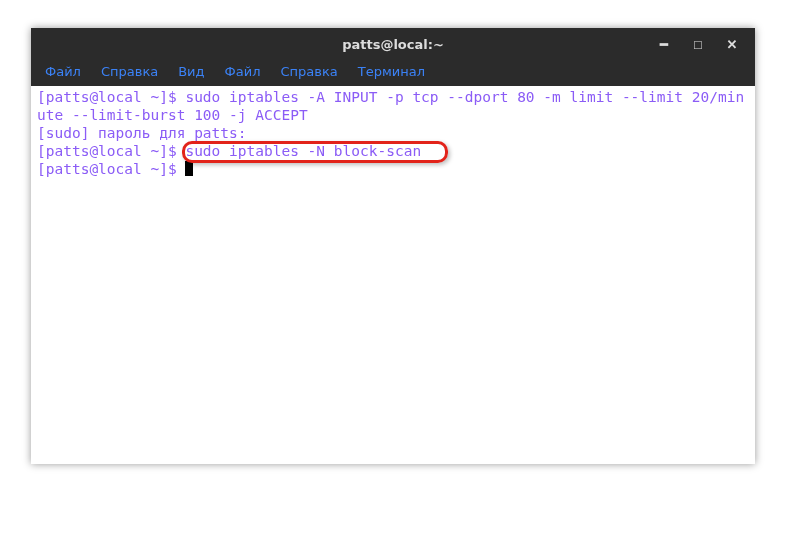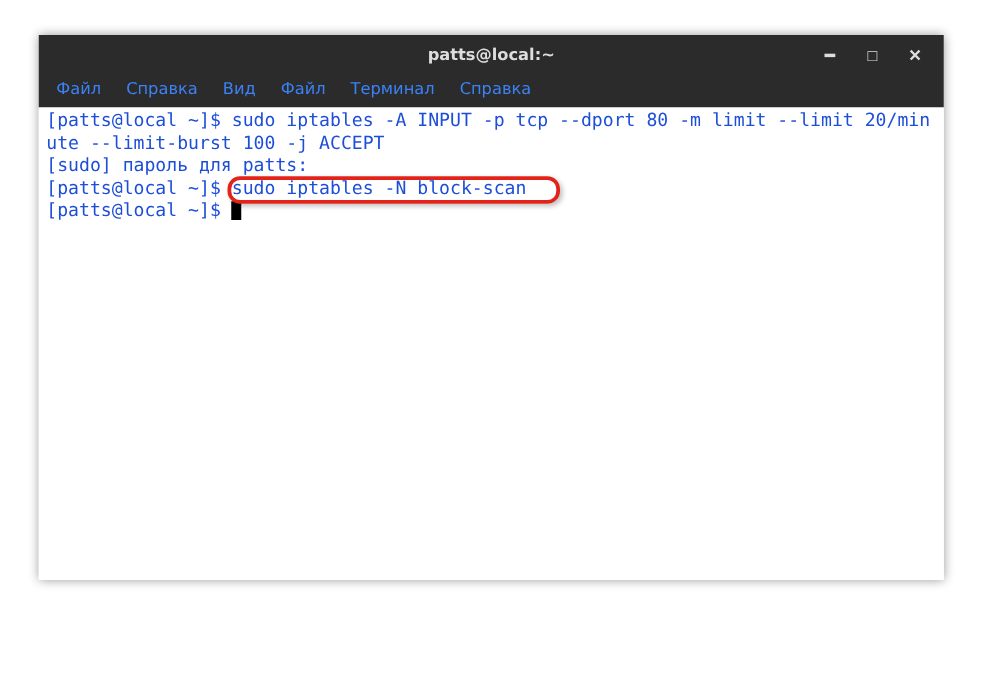--- a/index.html
+++ b/index.html
@@ -72,21 +72,21 @@
       font-family: "DejaVu Sans", sans-serif;
       font-size: 13px;
     }
     .menu-item {
       padding: 4px 10px;
       cursor: pointer;
     }
     .terminal-body {
       flex: 1;
       background: #fff;
-      color: #1d4ed8;
+      color: #8b5cf6;
       padding: 2px 6px;
       font-family: "DejaVu Sans Mono", "Liberation Mono", monospace;
       font-size: 14.5px;
       line-height: 18px;
       white-space: pre-wrap;
       word-break: break-all;
       position: relative;
     }
     .cursor-block {
       display: inline-block;
@@ -118,22 +118,22 @@
       <div class="win-btn">━</div>
       <div class="win-btn">□</div>
       <div class="win-btn">✕</div>
     </div>
   </div>
   <div class="menubar">
     <div class="menu-item">Файл</div>
     <div class="menu-item">Справка</div>
     <div class="menu-item">Вид</div>
     <div class="menu-item">Файл</div>
+    <div class="menu-item">Справка</div>
     <div class="menu-item">Терминал</div>
-    <div class="menu-item">Справка</div>
   </div>
   <div class="terminal-body"><span>[patts@local ~]$ </span><span>sudo iptables -A INPUT -p tcp --dport 80 -m limit --limit 20/minute --limit-burst 100 -j ACCEPT</span>
 <span>[sudo] пароль для patts:</span>
 <span>[patts@local ~]$ </span><span>sudo iptables -N block-scan</span>
 <span>[patts@local ~]$ </span><span class="cursor-block"></span>
     <div class="highlight-box"></div>
   </div>
 </div>
 
 </body></html>

